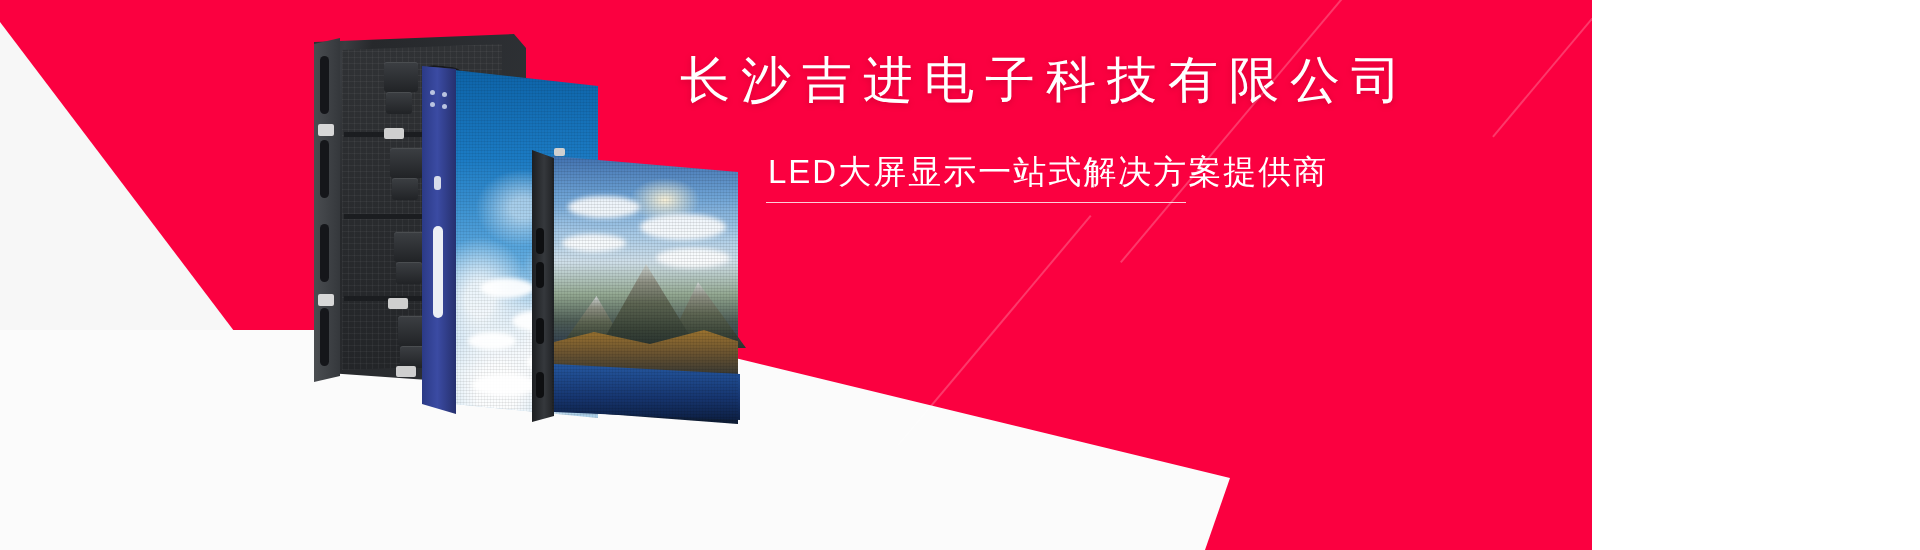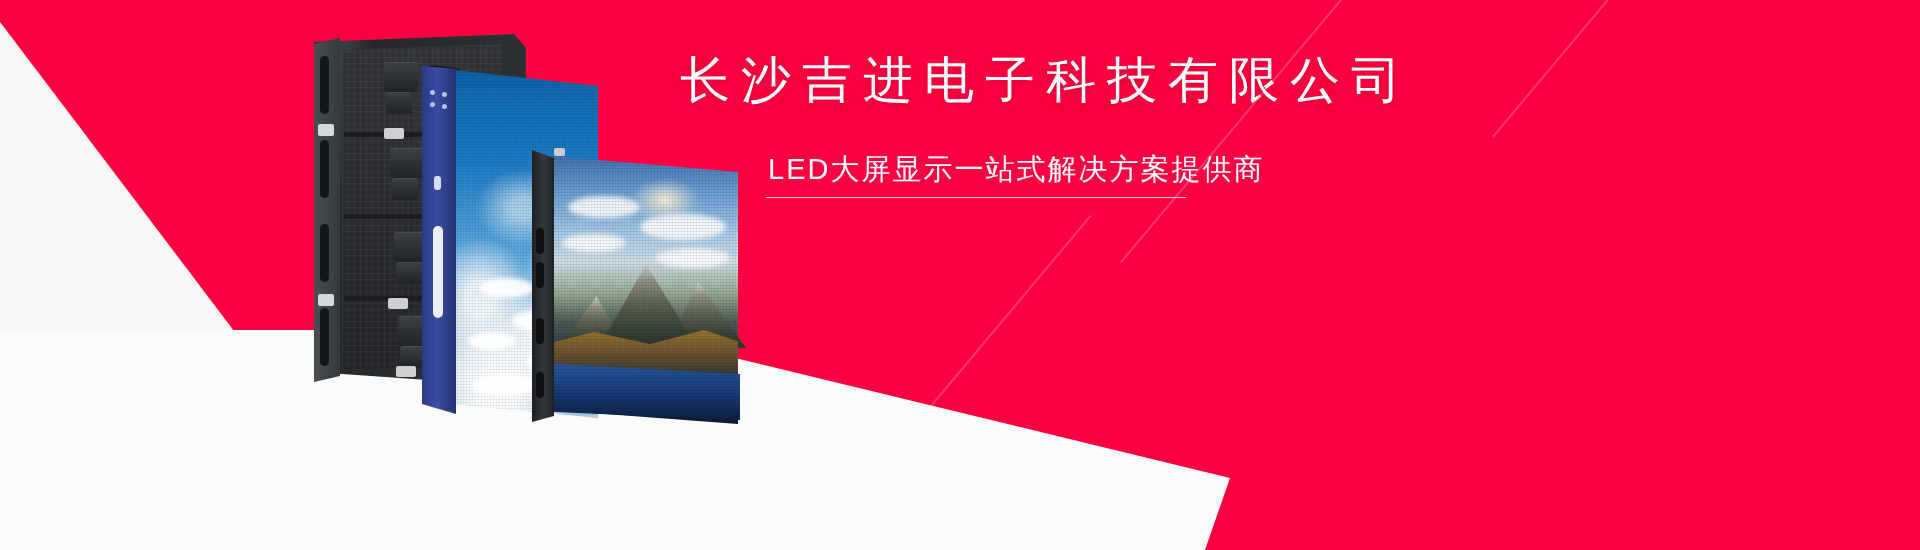--- a/index.html
+++ b/index.html
@@ -1,21 +1,21 @@
 <!DOCTYPE html>
 <html><head>
 <meta charset="utf-8">
 <title>LED Banner</title>
 <style>
   html,body{margin:0;padding:0;background:#fff;}
   body{font-family:"Liberation Sans","DejaVu Sans",sans-serif;}
 
   .banner{
     position:relative;
-    width:1920px;height:550px;
+    width:1592px;height:550px;
     overflow:hidden;
     background:#1d4ed8;
   }
 
   
   .bg-red{position:absolute;inset:0;background:#fb0040;}
   
   .tri-left{
     position:absolute;left:0;top:0;width:430px;height:550px;
     background:#f7f7f7;
@@ -161,22 +161,22 @@
 
   
   .copy{position:absolute;left:680px;top:52px;width:640px;color:#fff;}
   .title{
     font-size:50px;letter-spacing:11px;line-height:1.15;
     font-weight:400;white-space:nowrap;
     text-shadow:0 2px 6px rgba(120,0,25,.28);
   }
   .subwrap{margin-top:42px;}
   .subtitle{
-    font-size:29px;letter-spacing:2px;line-height:1.2;font-weight:400;
-    text-align:left;white-space:nowrap;padding-left:88px;
+    font-size:33px;letter-spacing:2px;line-height:1.2;font-weight:400;
+    text-align:right;white-space:nowrap;padding-left:88px;
   }
   .rule{
     margin:11px 0 0 86px;width:420px;height:1px;background:rgba(255,255,255,.8);
   }
   .tagline{
     margin-top:19px;font-size:17px;letter-spacing:2px;font-weight:400;
     text-align:center;padding-left:86px;white-space:nowrap;
   }
 </style>
 </head>

